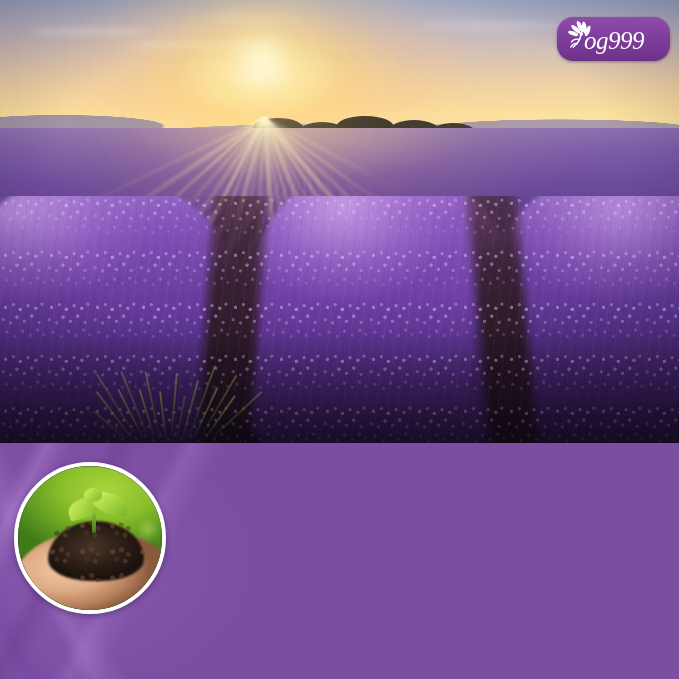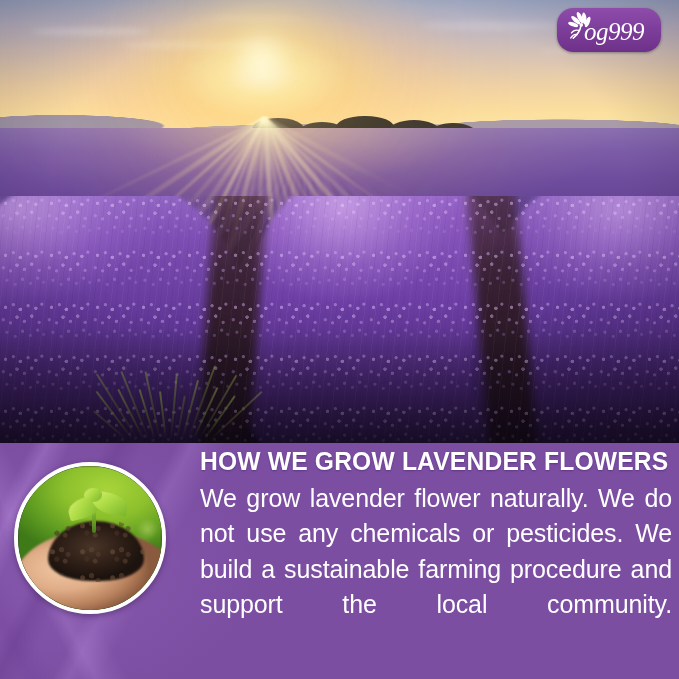--- a/index.html
+++ b/index.html
@@ -276,22 +276,22 @@
     width: 679px; height: 444px;
     background:
       linear-gradient(to bottom, rgba(0,0,0,0) 74%, rgba(12,6,20,0.35) 90%, rgba(8,4,14,0.62) 100%),
       radial-gradient(ellipse 520px 330px at 340px 180px, rgba(0,0,0,0) 55%, rgba(20,8,30,0.30) 100%);
     pointer-events: none;
   }
 
   
   #logo {
     position: absolute;
-    left: 557px; top: 8px;
-    width: 104px; height: 44px;
+    left: 557px; top: 17px;
+    width: 113px; height: 44px;
     background: linear-gradient(to bottom, #8f4caa 0%, #7e3f9c 45%, #6e3189 100%);
     border-radius: 16px;
     box-shadow: 0 1px 3px rgba(0,0,0,0.35);
     overflow: hidden;
   }
   #logo .logo-inner {
     position: relative;
     width: 100%; height: 100%;
   }
   #logo .logo-flower {
@@ -645,18 +645,14 @@
     <div class="seed-hand-shadow"></div>
     <div class="seed-hands"></div>
     <div class="seed-soil"></div>
     <div class="seed-soil-tex"></div>
     <div class="seed-stem"></div>
     <div class="seed-leaf l-left"></div>
     <div class="seed-leaf l-right"></div>
     <div class="seed-leaf l-top"></div>
   </div>
 
-  <div id="textblock">
-    <div id="heading">HOW WE GROW LAVENDER FLOWERS</div>
-    <div id="bodytext">We grow lavender flower naturally. We do not use any chemicals or pesticides. We build a sustainable farming procedure and support the local community.</div>
-  </div>
 
 </div>
 
 </body></html>

